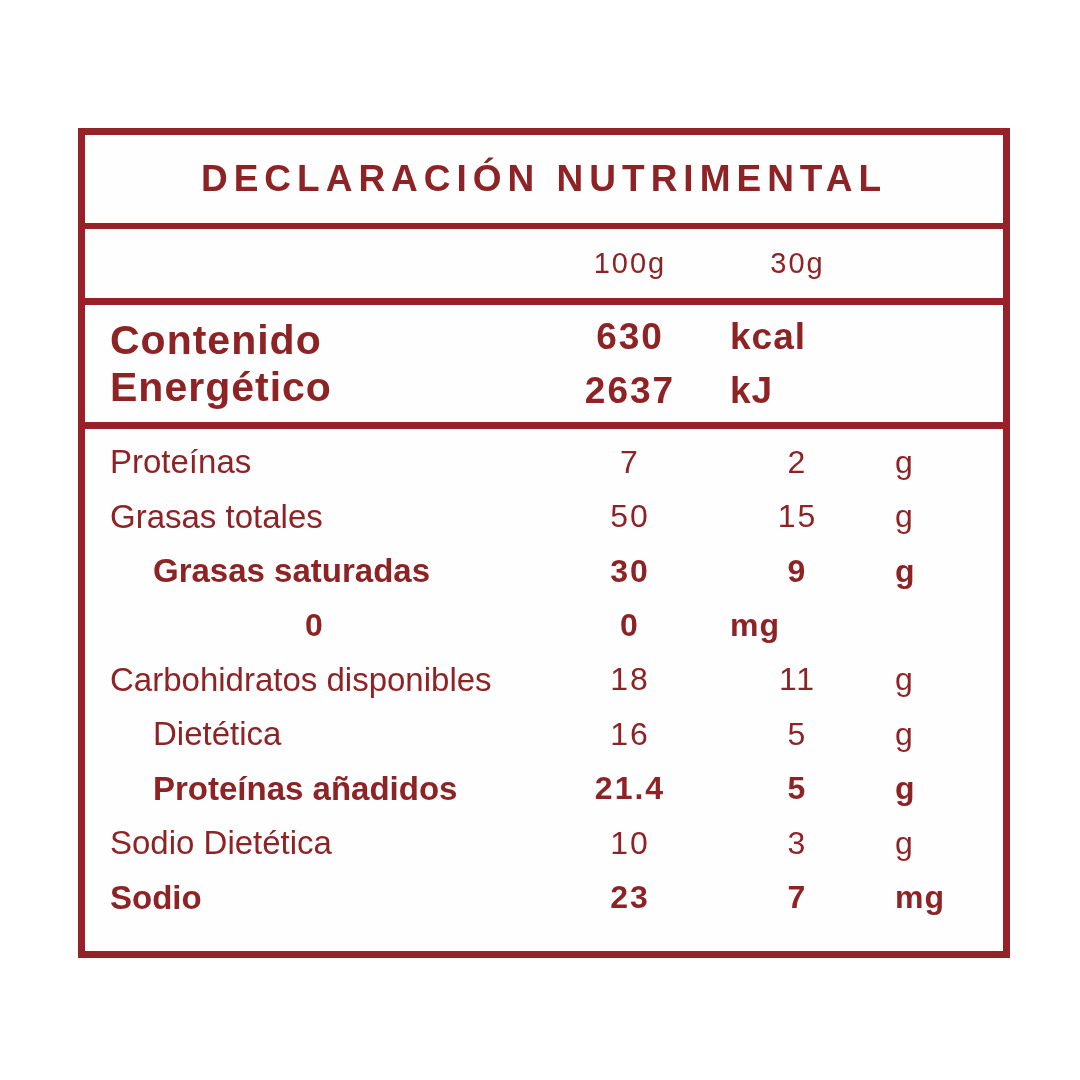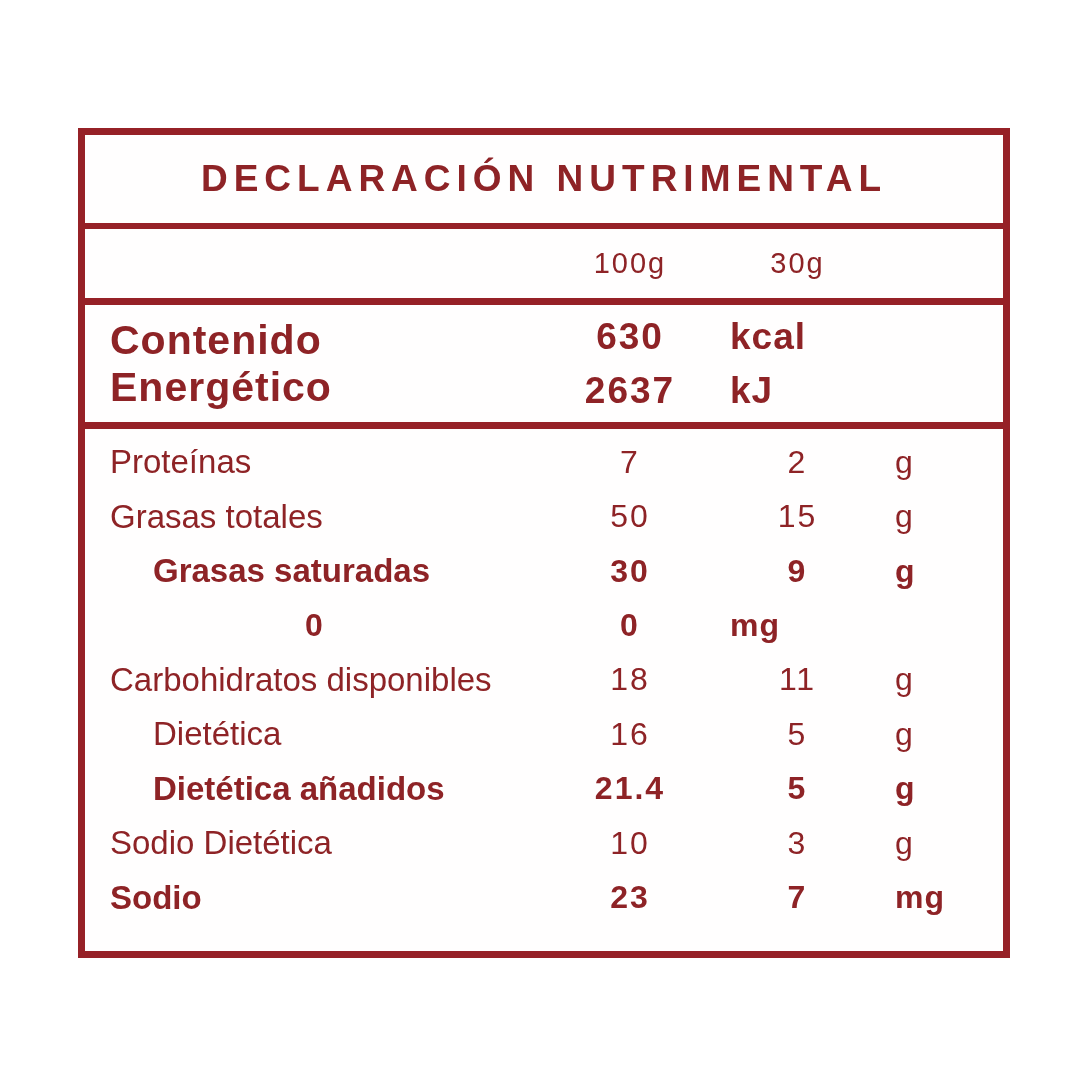--- a/index.html
+++ b/index.html
@@ -168,21 +168,21 @@
   </div>
 
   <div class="row nrow">
     <div class="cell label indent">Dietética</div>
     <div class="cell val">16</div>
     <div class="cell val">5</div>
     <div class="cell unit">g</div>
   </div>
 
   <div class="row nrow bold">
-    <div class="cell label indent">Dietética añadidos</div>
+    <div class="cell label indent">Proteínas añadidos</div>
     <div class="cell val">21.4</div>
     <div class="cell val">5</div>
     <div class="cell unit">g</div>
   </div>
 
   <div class="row nrow">
     <div class="cell label">Sodio Dietética</div>
     <div class="cell val">10</div>
     <div class="cell val">3</div>
     <div class="cell unit">g</div>

